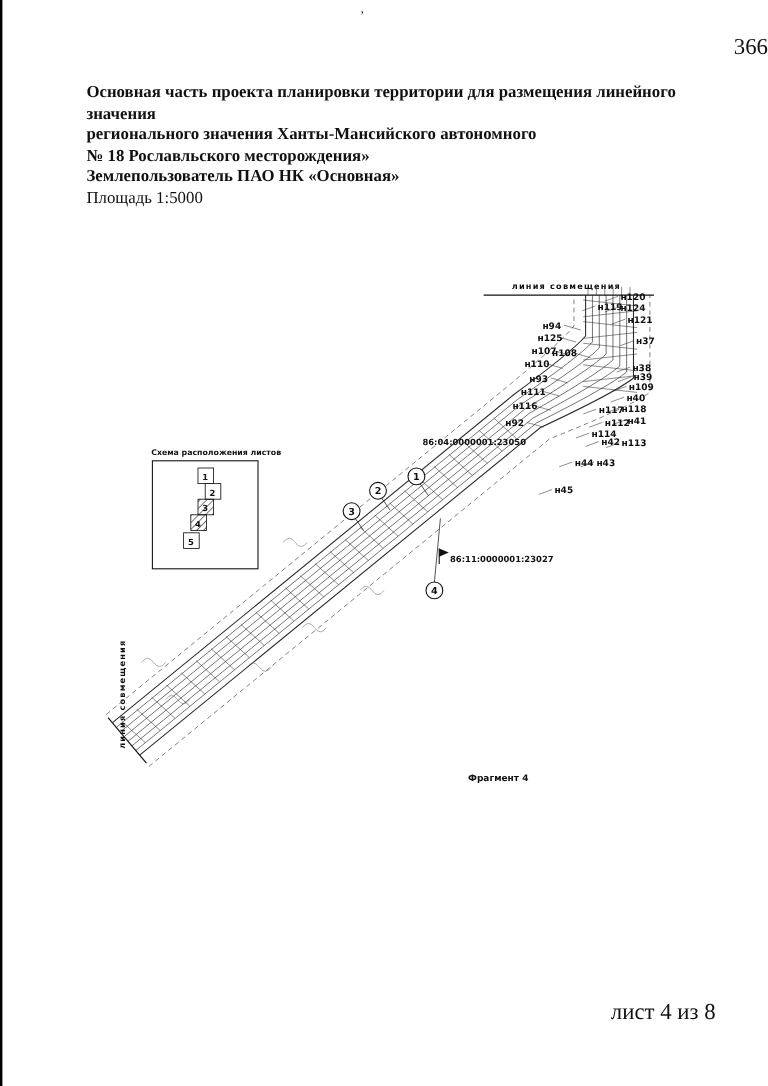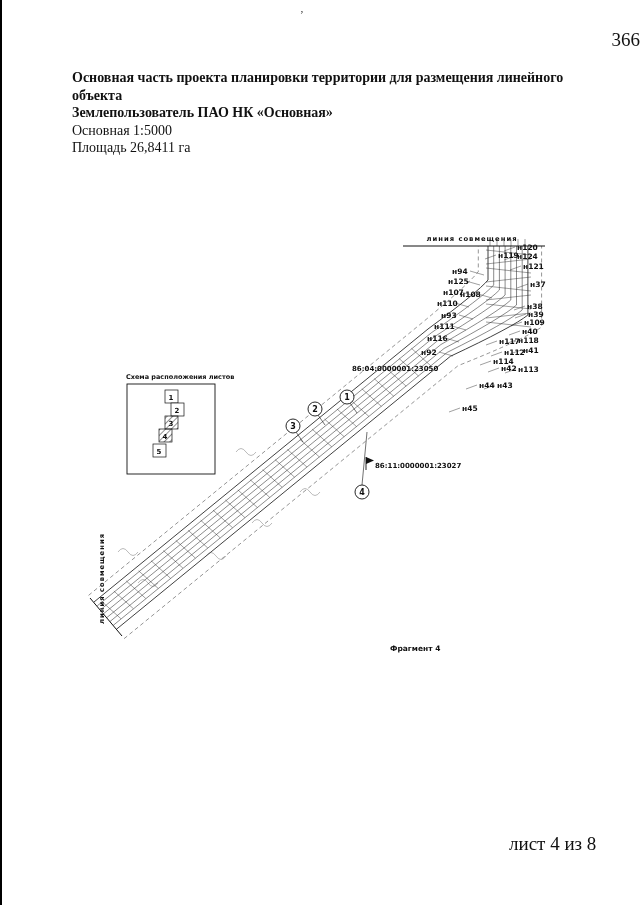--- a/index.html
+++ b/index.html
@@ -25,24 +25,25 @@
 </style>
 </head>
 <body>
 
 <div class="edge-line"></div>
 <div class="artifact">’</div>
 
 <div class="page-number">366</div>
 
 <div class="header">
-  <div class="b">Основная часть проекта планировки территории для размещения  линейного объекта</div>
+  <div class="b">Основная часть проекта планировки территории для размещения  линейного значения</div>
+  <div class="b">регионального значения Ханты-Мансийского автономного</div>
+  <div class="b">№ 18 Рославльского месторождения»</div>
   <div class="b">Землепользователь  ПАО НК «Основная»</div>
-  <div>Основная 1:5000</div>
-  <div>Площадь 26,8411 га</div>
+  <div>Площадь 1:5000</div>
 </div>
 
 <svg id="map-svg" width="640" height="905" viewBox="0 0 640 905">
   <defs>
     <pattern id="hatch" width="4" height="4" patternUnits="userSpaceOnUse" patternTransform="rotate(45)">
       <line x1="0" y1="0" x2="0" y2="4" stroke="#333" stroke-width="1.1"></line>
     </pattern>
   </defs>
 
   <g id="map-deco">

